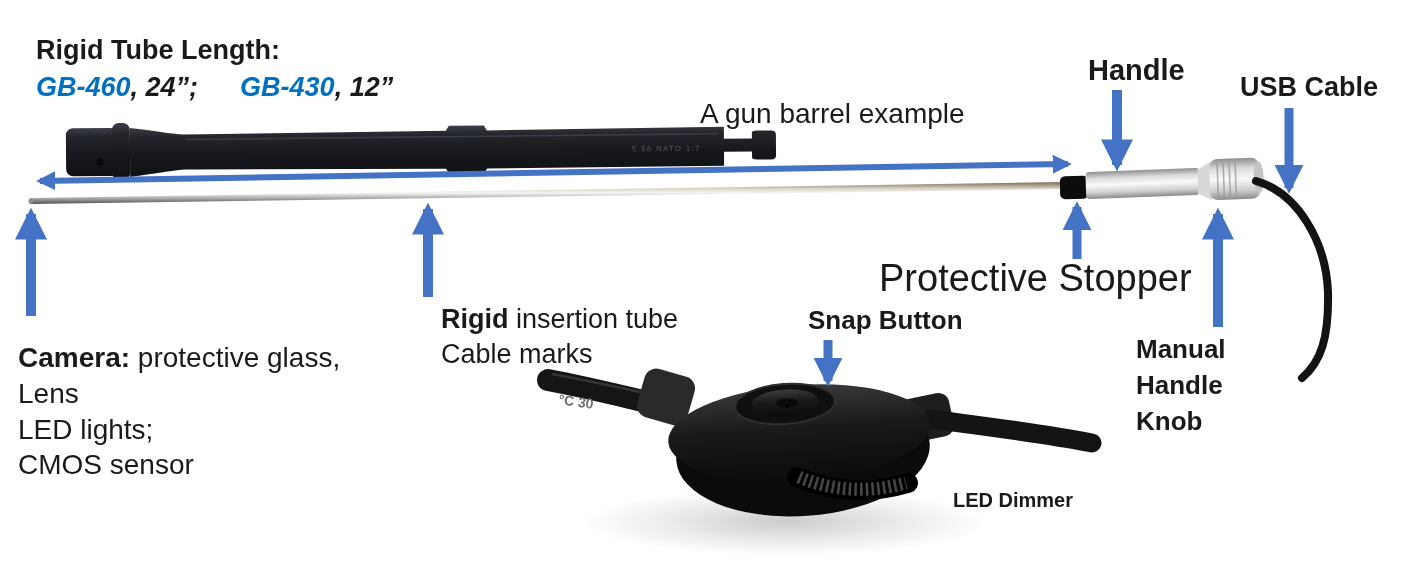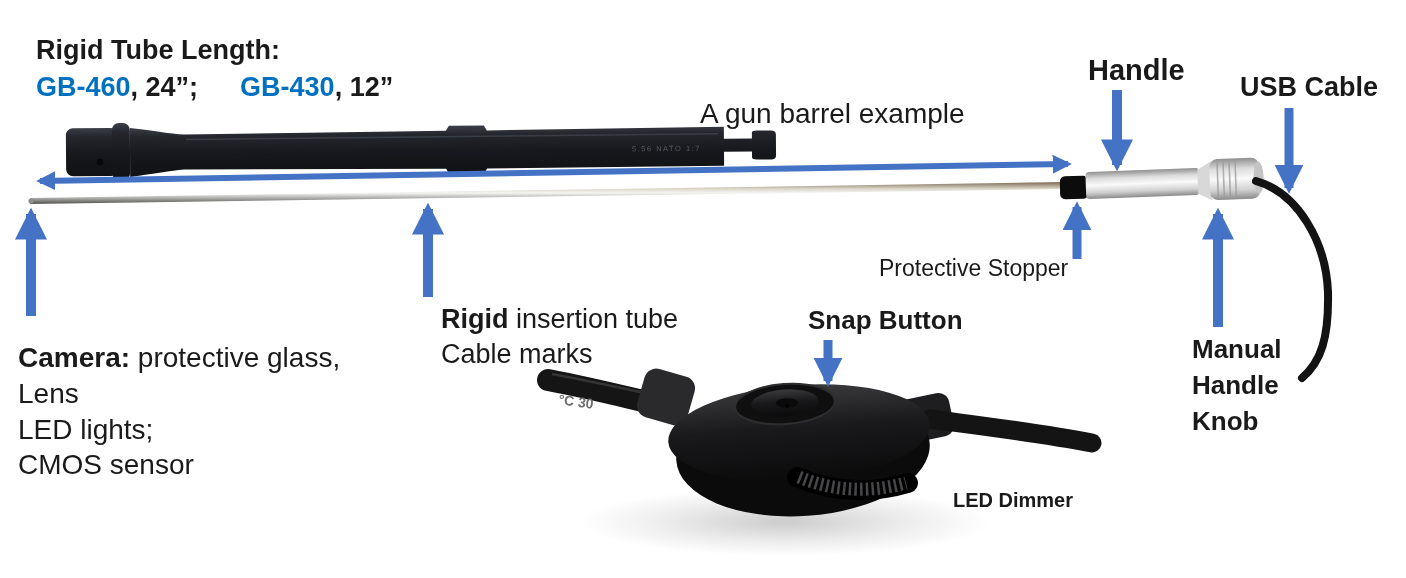--- a/index.html
+++ b/index.html
@@ -111,47 +111,47 @@
       <line x1="828" y1="340" x2="828" y2="381" stroke-width="9" marker-end="url(#ah)"></line>
       <line x1="1077" y1="259" x2="1077" y2="207" stroke-width="9" marker-end="url(#ah)"></line>
       <line x1="1117" y1="90" x2="1117" y2="165" stroke-width="10" marker-end="url(#ah)"></line>
       <line x1="1289" y1="108" x2="1289" y2="188" stroke-width="9" marker-end="url(#ah)"></line>
       <line x1="1218" y1="327" x2="1218" y2="214" stroke-width="10" marker-end="url(#ah)"></line>
     </g>
   </svg>
 
   <div class="label b" style="left:36px;top:33px;font-size:27px;text-align:center;">Rigid Tube Length:</div>
 
-  <div class="label" style="left:36px;top:70px;font-size:27px;">
+  <div class="label" style="left:36px;top:70px;font-size:27px;font-style:italic;">
     <span class="blue">GB-460</span><span class="b">, 24”;</span><span class="gap"></span><span class="blue">GB-430</span><span class="b">, 12”</span>
   </div>
 
   <div class="label" style="left:700px;top:76px;font-size:28px;margin-top:20px;">A gun barrel example</div>
 
   <div class="label b" style="left:1088px;top:52px;font-size:29px;">Handle</div>
 
   <div class="label b" style="left:1240px;top:70px;font-size:27px;">USB Cable</div>
 
-  <div class="label" style="left:879px;top:254px;font-size:23px;text-align:center;">Protective Stopper</div>
+  <div class="label" style="left:879px;top:254px;font-size:38px;text-align:center;">Protective Stopper</div>
 
   <div class="label" style="left:393px;top:302px;font-size:27px;margin-left:48px;">
     <div><span class="b">Rigid</span><span> insertion tube</span></div>
     <div>Cable marks</div>
   </div>
 
   <div class="label b" style="left:808px;top:304px;font-size:26px;">Snap Button</div>
 
   <div class="label" style="left:18px;top:340px;font-size:28px;">
     <div><span class="b">Camera:</span><span> protective glass,</span></div>
     <div>Lens</div>
     <div>LED lights;</div>
     <div>CMOS sensor</div>
   </div>
 
-  <div class="label b" style="left:1192px;top:331px;font-size:26px;line-height:36px;">
+  <div class="label b" style="left:1136px;top:331px;font-size:26px;line-height:36px;">
     <div>Manual</div>
     <div>Handle</div>
     <div>Knob</div>
   </div>
 
   <div class="label b" style="left:953px;top:488px;font-size:20px;">LED Dimmer</div>
 
 </div>
 
 </body></html>

